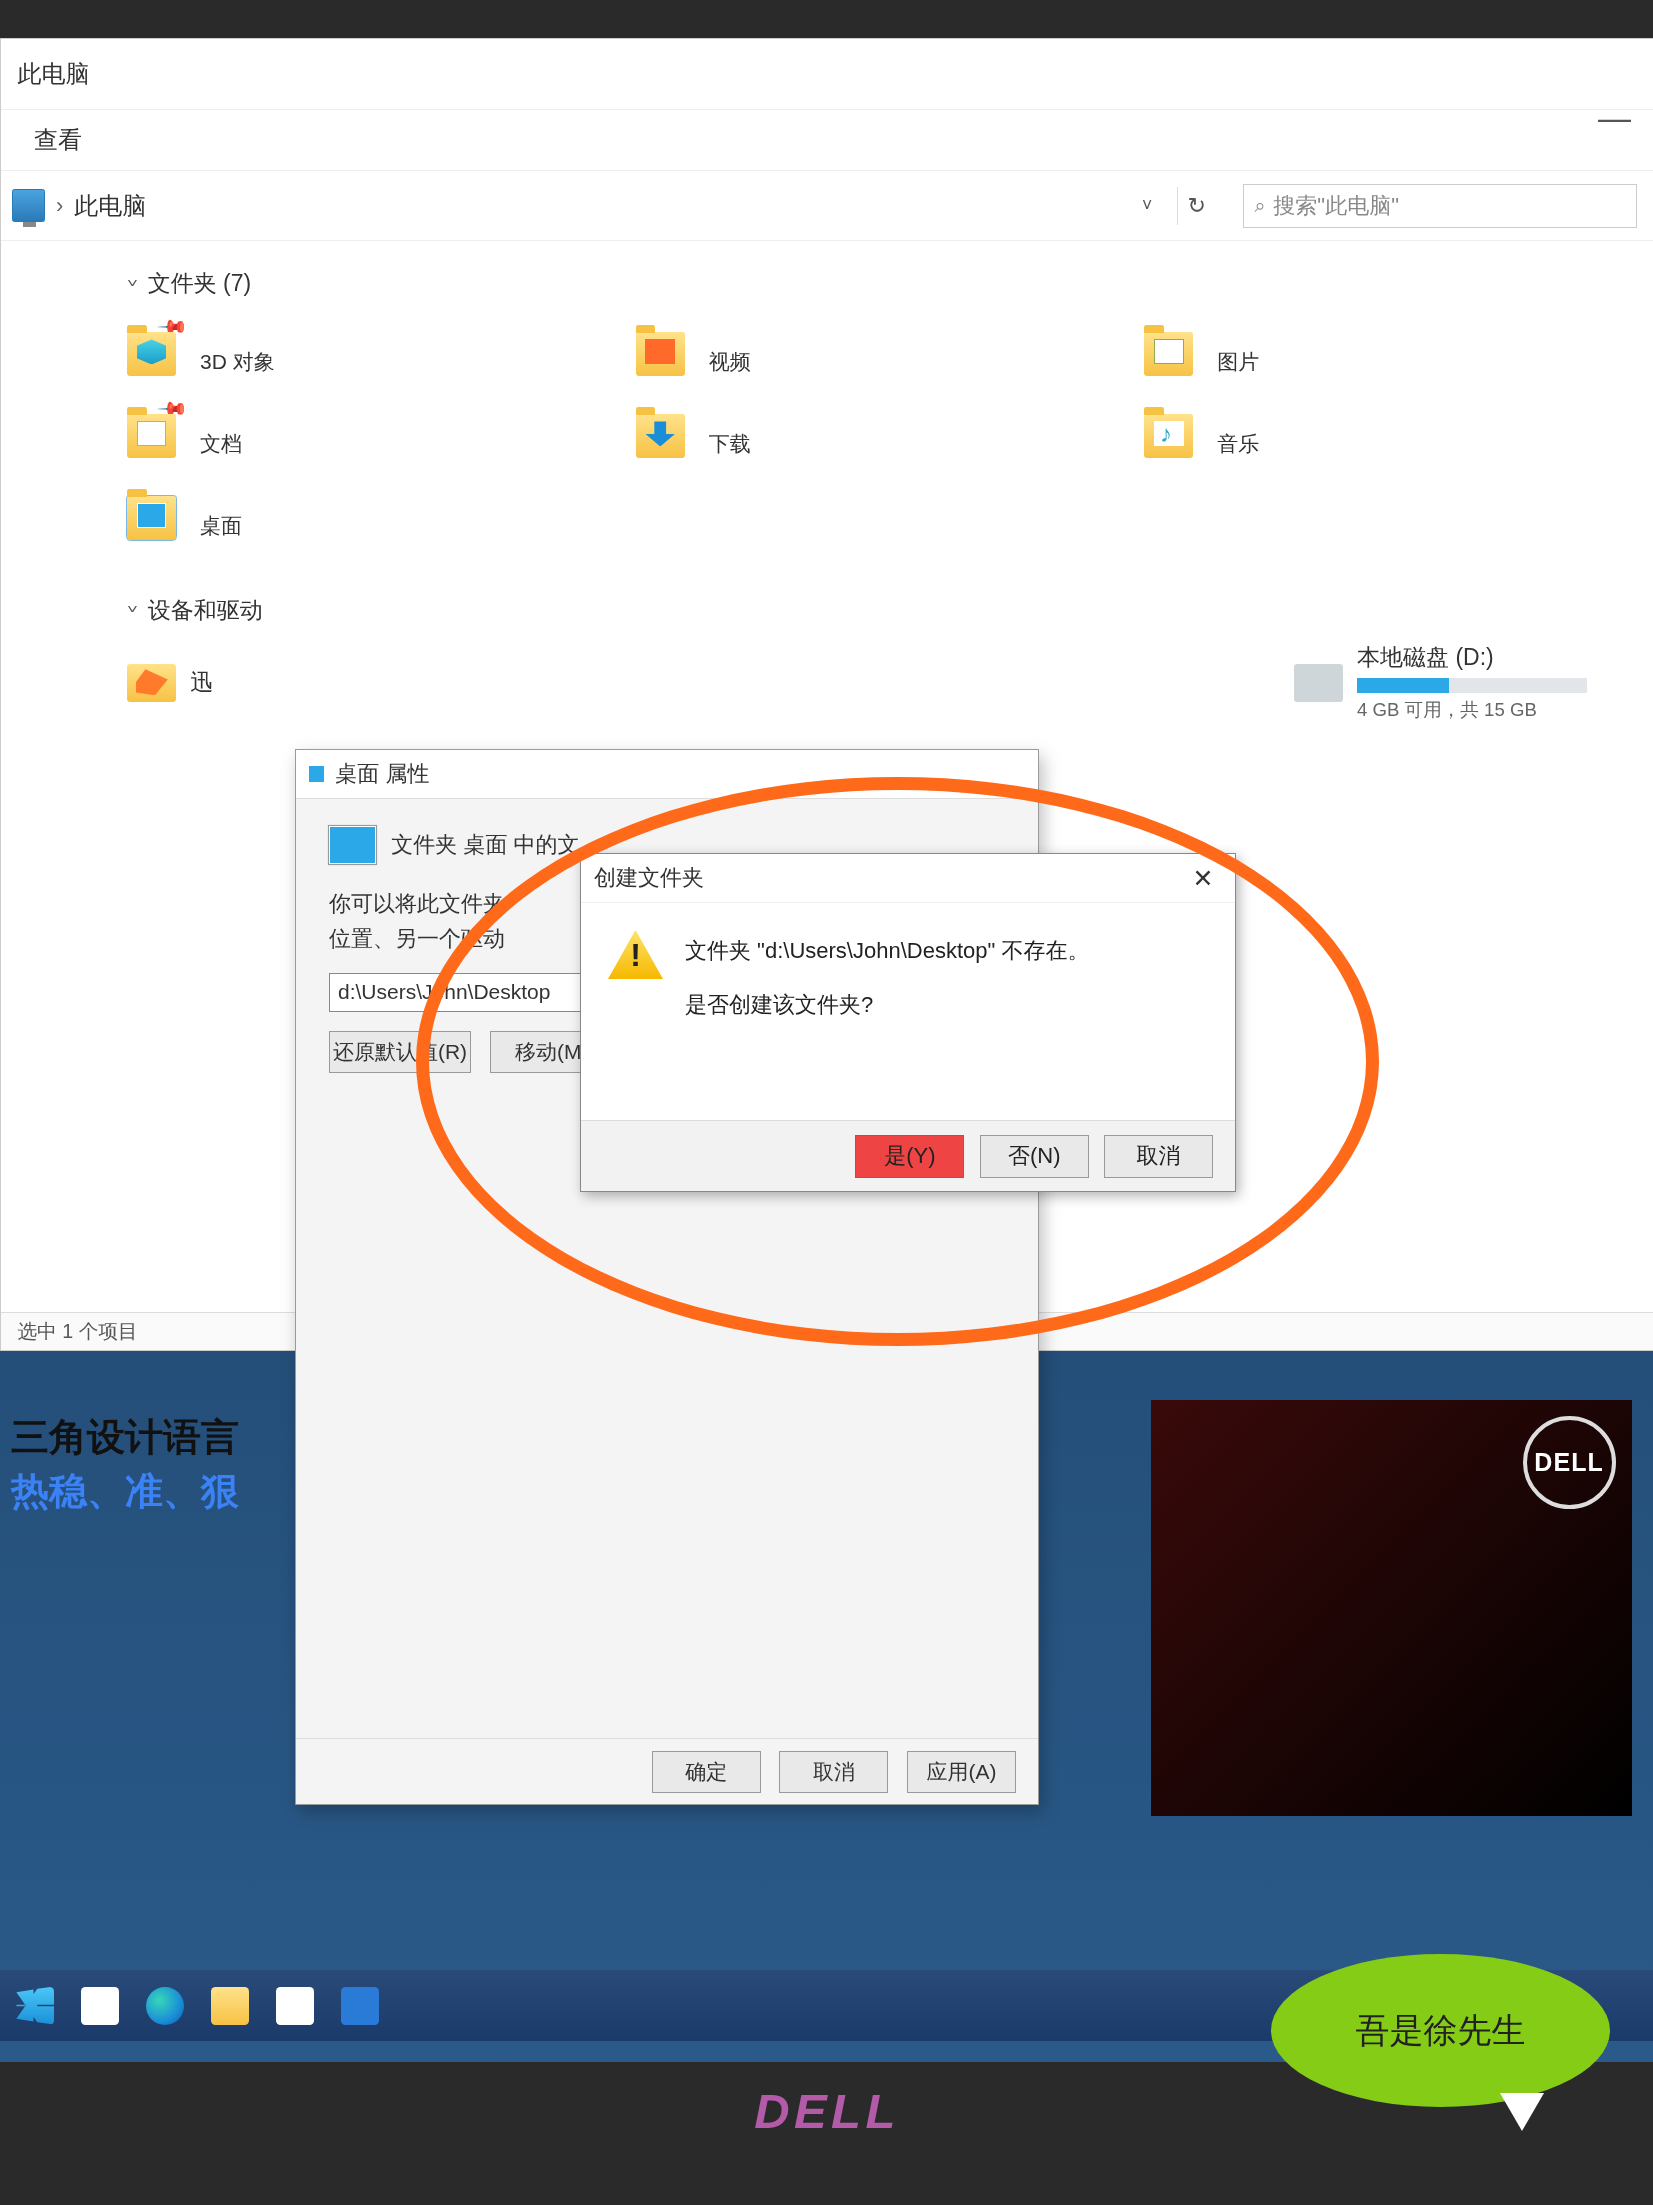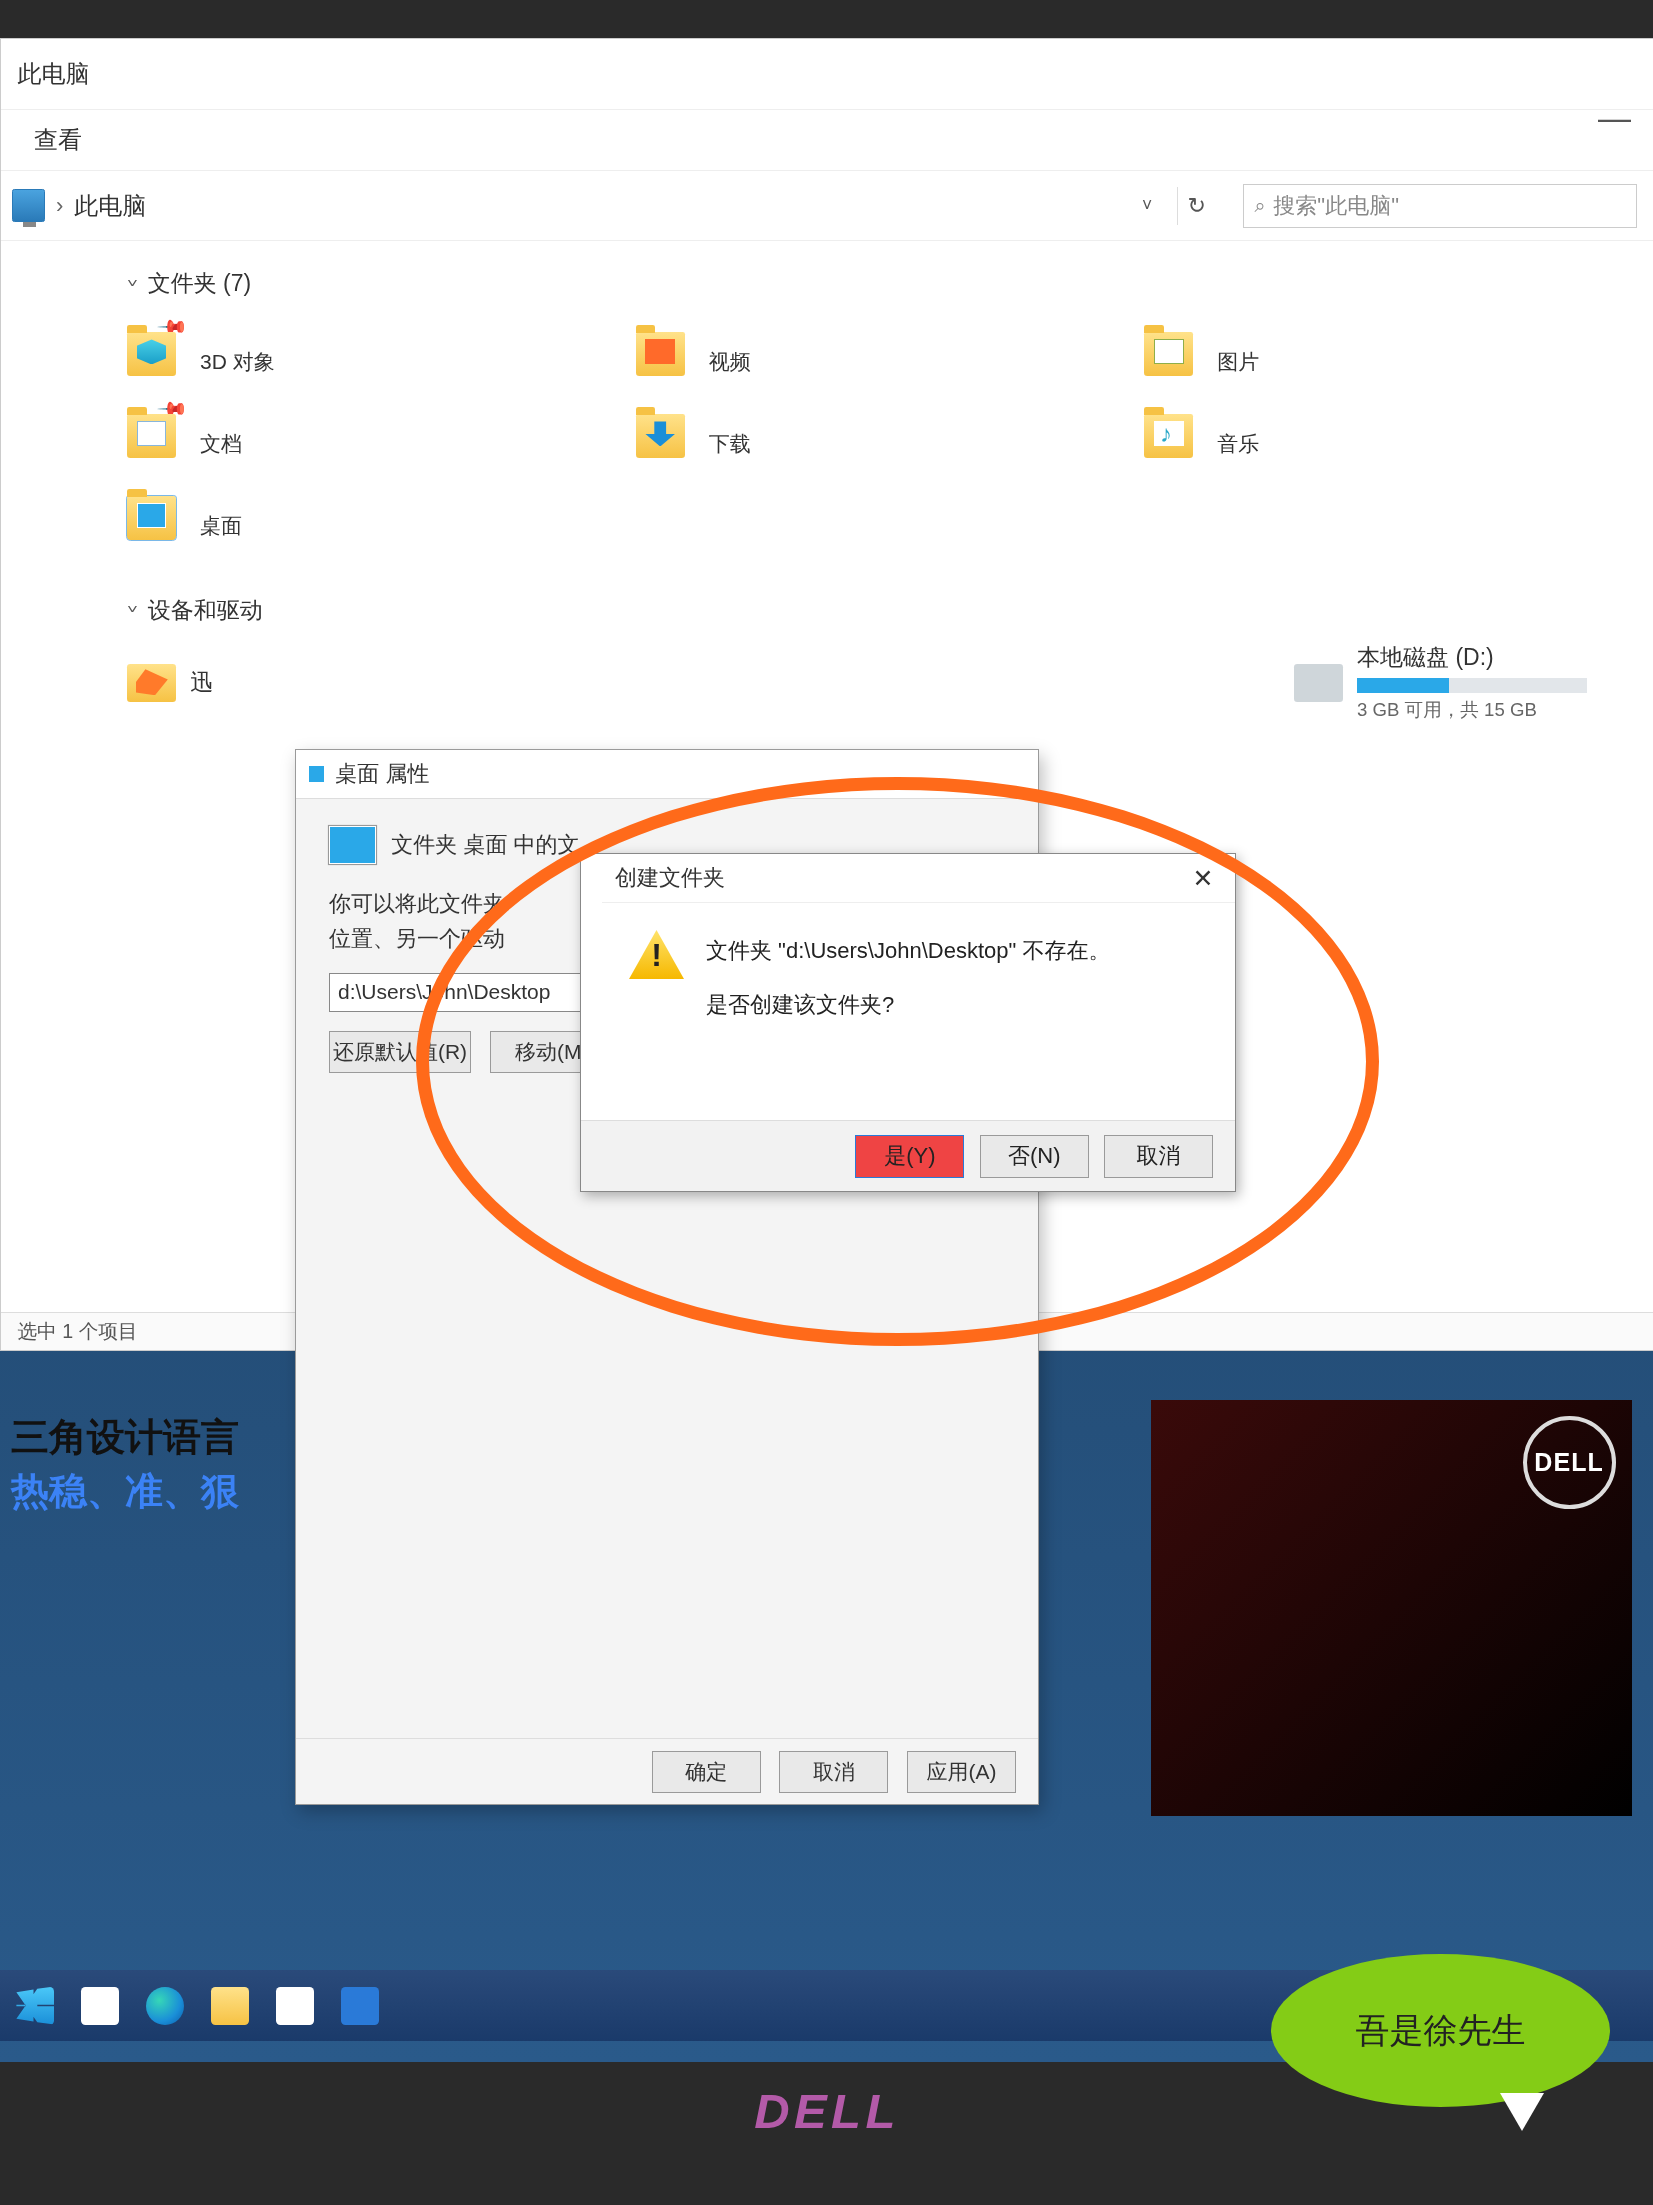--- a/index.html
+++ b/index.html
@@ -74,21 +74,20 @@
   .btn-row{display:flex;gap:18.6px;margin-top:19.7px;}
   .wbtn{min-width:142px;height:42px;border:0.5px solid #9a9a9a;background:#e9e9e9;display:flex;align-items:center;justify-content:center;font-size:21px;color:#333;}
   .props-footer{position:absolute;left:0;bottom:0;width:100%;height:66px;display:flex;align-items:center;justify-content:flex-end;gap:18.6px;padding:0 22px;background:#f4f4f4;border-top:0.5px solid #ddd;}
   .wbtn.ok{min-width:109px;}
 
   
   .msgbox{
     position:absolute; left:580px; top:853px; width:656px; height:339px;
     background:#fff; border:0.5px solid #888; box-shadow: 3.3px 4.4px 12px rgba(0,0,0,.3);
     z-index:5;
-    padding-left:21px;
   }
   .msgbox-title{height:49px;display:flex;align-items:center;justify-content:space-between;padding:0 13px;font-size:22px;color:#333;border-bottom:0.5px solid #eee;}
   .close-x{font-size:25px;color:#333;width:38px;text-align:center;}
   .msgbox-body{display:flex;gap:22px;padding:27px 27px 11px 27px;}
   .warn-tri{width:55px;height:49px;background:linear-gradient(#ffe36a,#f6b800);clip-path:polygon(50% 0,100% 100%,0 100%);position:relative;}
   .warn-tri::after{content:"!";position:absolute;left:0;top:6.6px;width:100%;text-align:center;font-size:32px;font-weight:700;color:#222;}
   .msg-text{font-size:22px;color:#222;line-height:1.9;}
   .msgbox-footer{position:absolute;left:0;bottom:0;width:100%;height:71px;background:#f2f2f2;display:flex;align-items:center;justify-content:flex-end;gap:15.3px;padding:0 22px;border-top:0.5px solid #ddd;}
   .mbtn{min-width:109px;height:43px;border:0.5px solid #9a9a9a;background:#e9e9e9;display:flex;align-items:center;justify-content:center;font-size:22px;color:#222;}
   .mbtn.default{border:1.6px solid #2a7ad8;background:#ef4444;}
@@ -225,21 +224,21 @@
             </span>
           <span>迅</span>
         </div>
         <div class="drive-item" style="margin-left:auto;margin-right:33px;">
           <span class="disk-ico"></span>
           <div class="disk-info">
             <span>本地磁盘 (D:)</span>
             <div class="disk-bar">
                 <div class="fill"></div>
               </div>
-            <span class="disk-sub">3 GB 可用，共 15 GB</span>
+            <span class="disk-sub">4 GB 可用，共 15 GB</span>
           </div>
         </div>
       </div>
     </div>
 
     <div class="statusbar">
       <span>选中 1 个项目</span>
     </div>
   </div>
 

